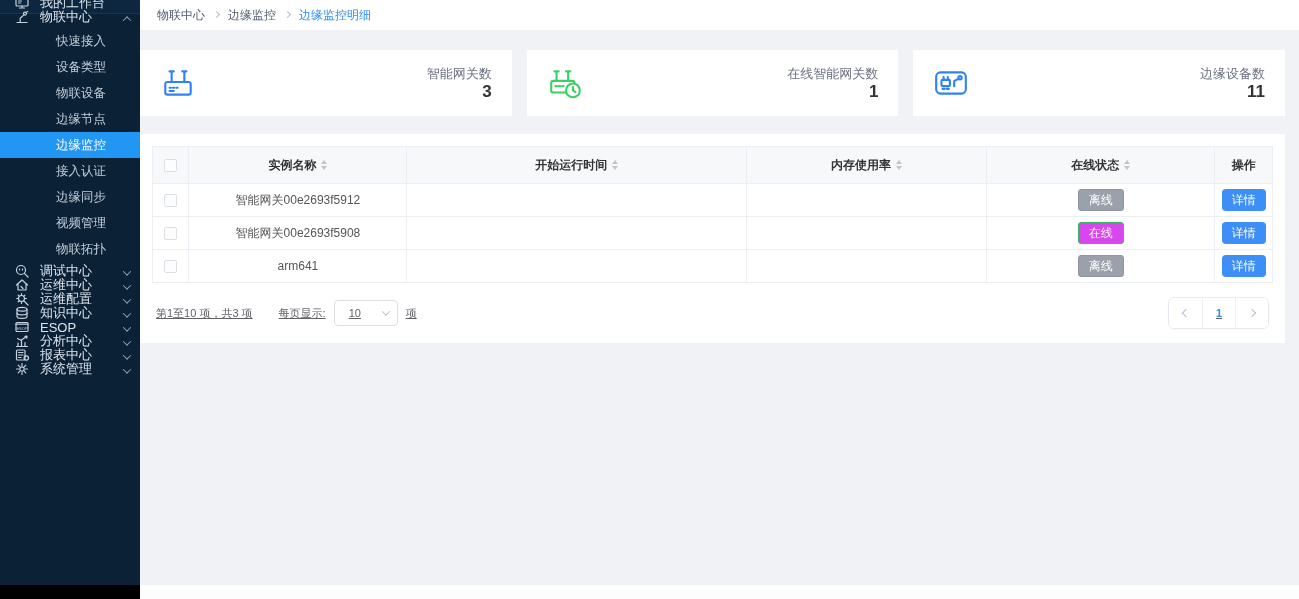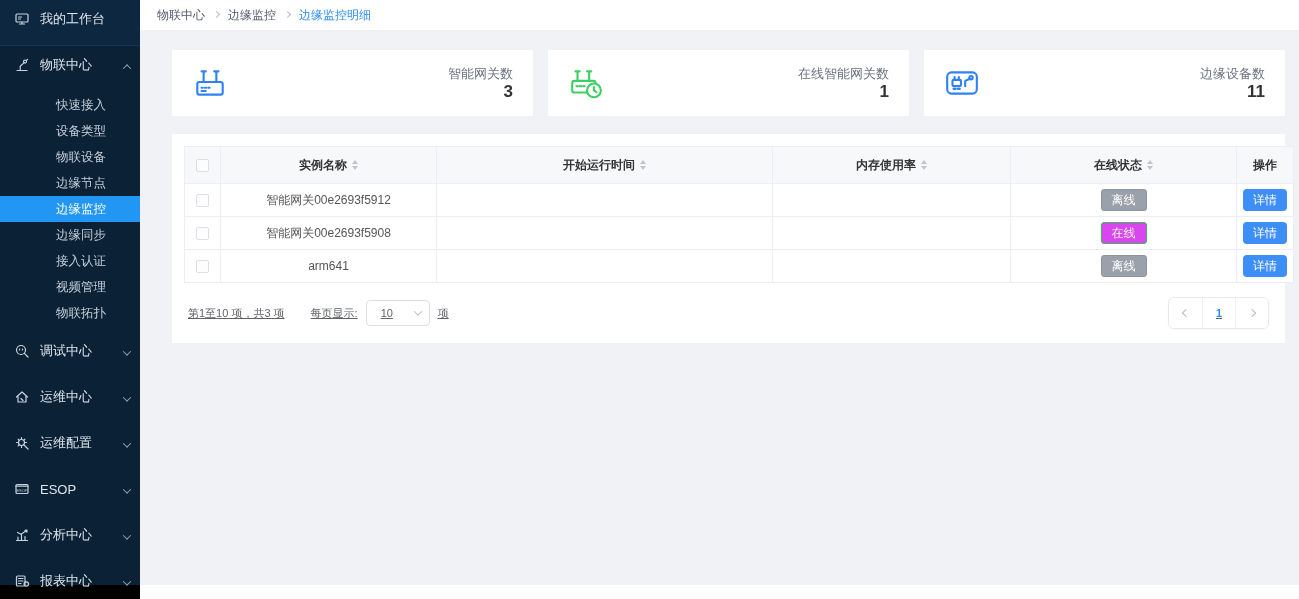--- a/index.html
+++ b/index.html
@@ -1,42 +1,42 @@
 <!DOCTYPE html>
 <html><head>
 <meta charset="utf-8">
 <style>
   * { margin:0; padding:0; box-sizing:border-box; }
   html,body { width:1299px; height:599px; overflow:hidden; }
   body { font-family:"Liberation Sans","DejaVu Sans",sans-serif; background:#f0f2f5; position:relative; font-size:13px; color:#333; }
 
   
   .sidebar { position:absolute; left:0; top:0; width:140px; height:585px; background:#0b2136; color:#cfd9e3; z-index:2; }
-  .side-item { display:flex; align-items:center; height:46px; padding:0 10px 8px 14px; cursor:pointer; font-size:13px; color:#dde5ec; }
+  .side-item { display:flex; align-items:center; height:14px; padding:0 10px 8px 14px; cursor:pointer; font-size:13px; color:#dde5ec; }
   .side-item.first { background:#0e2740; border-bottom:1px solid #16354f; }
   .side-item .sicon { width:16px; height:16px; margin-right:10px; flex:none; color:#c6d2dd; }
   .side-item .chev-wrap { margin-left:auto; color:#8fa2b5; }
   .submenu .sub-item { height:26px; line-height:26px; padding-left:56px; font-size:12.5px; color:#c3cfda; cursor:pointer; }
   .submenu .sub-item.active { background:#2196f3; color:#fff; }
   .chev { display:inline-block; width:6px; height:6px; border-right:1.4px solid currentColor; border-bottom:1.4px solid currentColor; }
   .chev.up { transform:rotate(-135deg) translate(-1px,-1px); }
   .chev.down { transform:rotate(45deg) translate(-1px,-1px); }
   .sicon svg { width:100%; height:100%; stroke:currentColor; fill:none; stroke-width:1.2; stroke-linecap:round; stroke-linejoin:round; }
   .bottom-strip { position:absolute; left:0; top:585px; width:100%; height:14px; }
   .bottom-strip .bs-left { position:absolute; left:0; top:0; width:140px; height:14px; background:#000; }
   .bottom-strip .bs-right { position:absolute; left:140px; top:0; right:0; height:14px; background:#fdfdfd; }
 
   
   .topbar { position:absolute; left:140px; top:0; right:0; height:30px; background:#fff; display:flex; align-items:center; padding-left:17px; }
   .crumb { font-size:12px; color:#515a6e; cursor:pointer; }
   .crumb.current { color:#2d8cf0; cursor:default; }
   .crumb-sep { display:inline-block; width:5px; height:5px; border-right:1.2px solid #b8bfc9; border-top:1.2px solid #b8bfc9; transform:rotate(45deg); margin:0 9px 1px 9px; }
 
   
-  .main { position:absolute; left:140px; top:30px; right:0; padding:20px 14px 0 32px;border-radius:32px; }
+  .main { position:absolute; left:140px; top:30px; right:0; padding:20px 14px 0 0;border-radius:32px; }
   .cards { display:flex; gap:15px; }
   .card { flex:1; height:66px; background:#fff; display:flex; align-items:center; padding:0 20px; }
   .card .cicon { width:36px; height:36px; flex:none; }
   .card .cicon svg { width:100%; height:100%; fill:none; stroke-width:2; stroke-linecap:round; stroke-linejoin:round; }
   .card .meta { margin-left:auto; text-align:right; }
   .card .label { font-size:13px; color:#6b7280; line-height:17px; }
   .card .value { font-size:17px; font-weight:bold; color:#333; line-height:20px; }
 
   
   .panel { background:#fff; margin-top:18px; padding:12px 12px 14px 12px; }
@@ -91,22 +91,22 @@
     <span>物联中心</span>
     <span class="chev-wrap"><i class="chev up"></i></span>
   </div>
 
   <div class="submenu">
     <div class="sub-item">快速接入</div>
     <div class="sub-item">设备类型</div>
     <div class="sub-item">物联设备</div>
     <div class="sub-item">边缘节点</div>
     <div class="sub-item active">边缘监控</div>
+    <div class="sub-item">接入认证</div>
     <div class="sub-item">边缘同步</div>
-    <div class="sub-item">接入认证</div>
     <div class="sub-item">视频管理</div>
     <div class="sub-item">物联拓扑</div>
   </div>
 
   <div class="side-item" style="margin-top:6px;">
     <span class="sicon">
       <svg viewBox="0 0 16 16">
           <circle cx="7" cy="7" r="4.5"></circle>
           <path d="M10.4 10.4L14 14M5.5 6.2v.8M8.5 6.2v.8"></path>
         </svg>
@@ -127,20 +127,31 @@
   </div>
   <div class="side-item">
     <span class="sicon">
       <svg viewBox="0 0 16 16">
           <circle cx="7.5" cy="7.5" r="3"></circle>
           <path d="M7.5 2.6v1.5M7.5 11v1.5M2.6 7.5h1.5M11 7.5h1.5M4.1 4.1l1 1M9.9 9.9l1.2 1.2M10.9 4.1l-1 1M5.1 9.9l-1 1"></path>
           <path d="M11.5 11.5L14 14"></path>
         </svg>
     </span>
     <span>运维配置</span>
+    <span class="chev-wrap"><i class="chev down"></i></span>
+  </div>
+  <div class="side-item">
+    <span class="sicon">
+      <svg viewBox="0 0 16 16">
+          <ellipse cx="8" cy="4.3" rx="5" ry="1.9"></ellipse>
+          <path d="M3 4.3v3.7c0 1 2.2 1.9 5 1.9s5-.9 5-1.9V4.3"></path>
+          <path d="M3 8v3.5c0 1 2.2 1.9 5 1.9s5-.9 5-1.9V8"></path>
+        </svg>
+    </span>
+    <span>知识中心</span>
     <span class="chev-wrap"><i class="chev down"></i></span>
   </div>
   <div class="side-item">
     <span class="sicon">
       <svg viewBox="0 0 16 16">
           <rect x="2" y="3.5" width="12" height="9" rx="1"></rect>
           <path d="M2 5.2h12"></path>
           <text x="8" y="10.6" font-size="4" text-anchor="middle" fill="currentColor" stroke="none">ESOP</text>
         </svg>
     </span>

